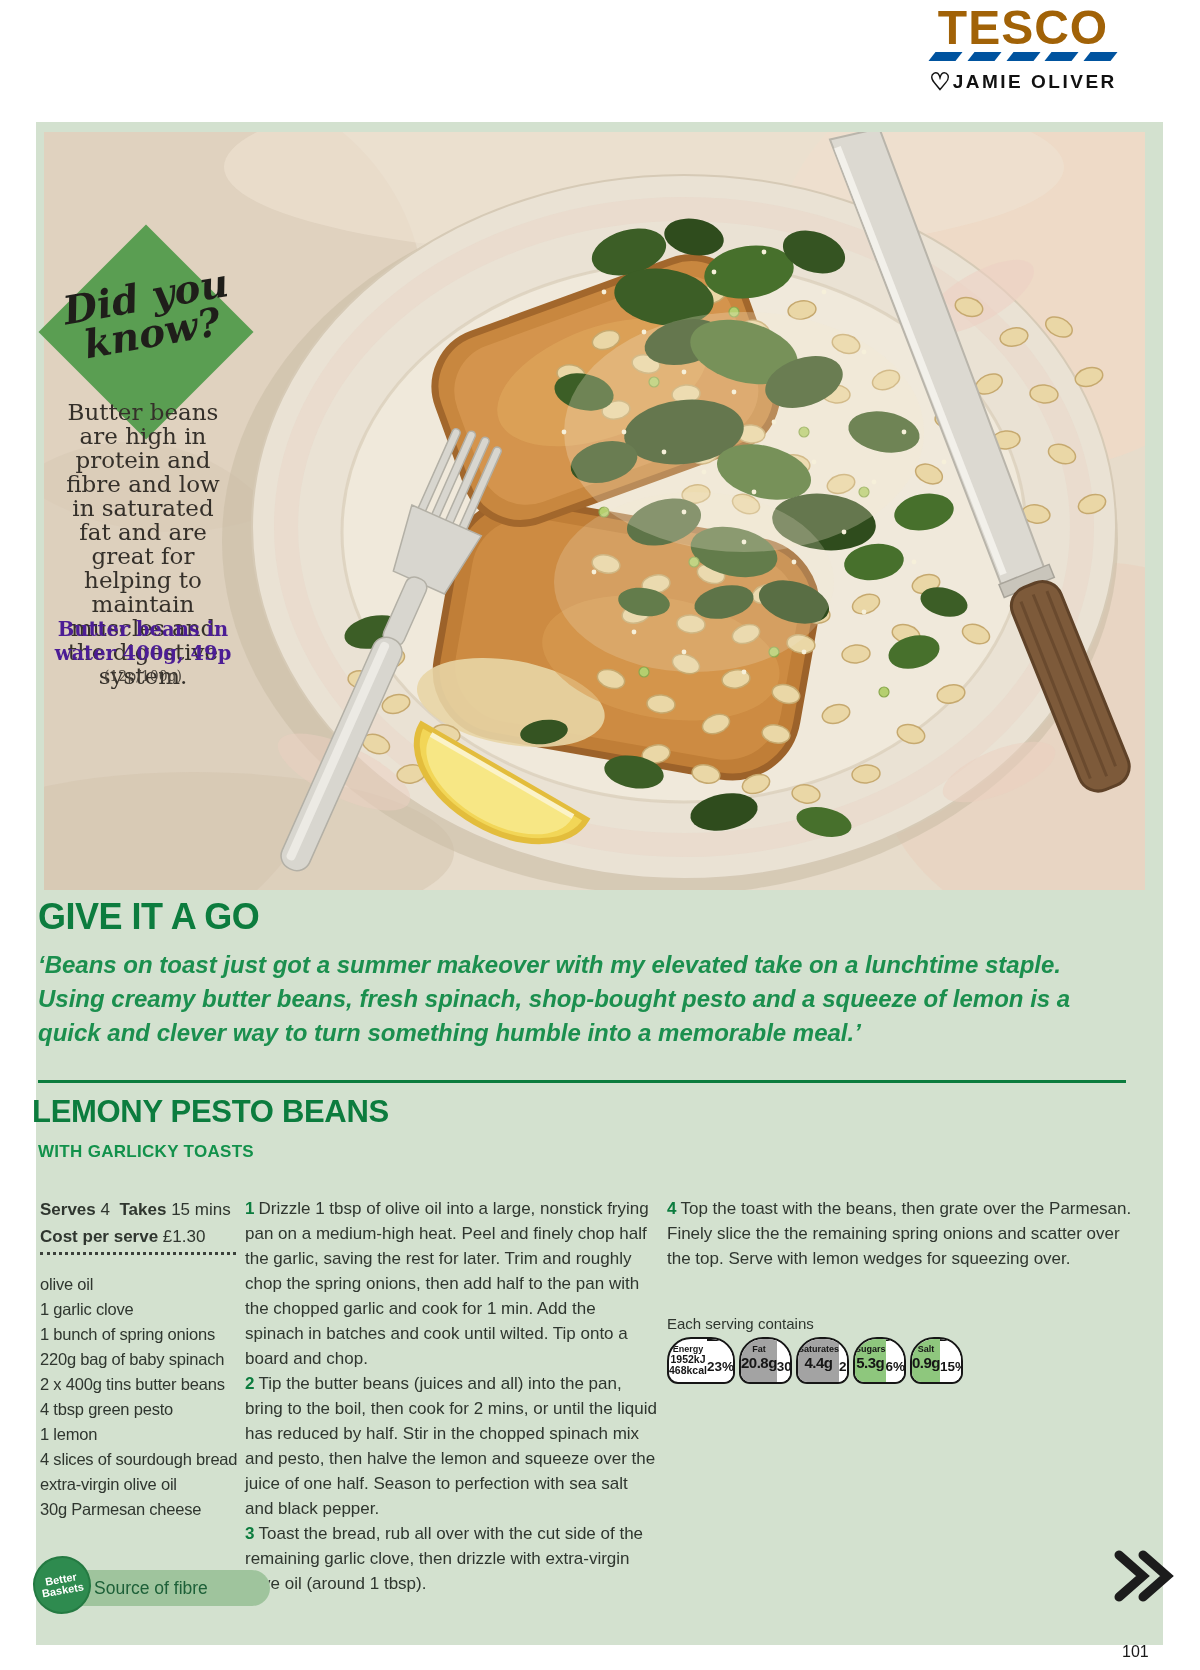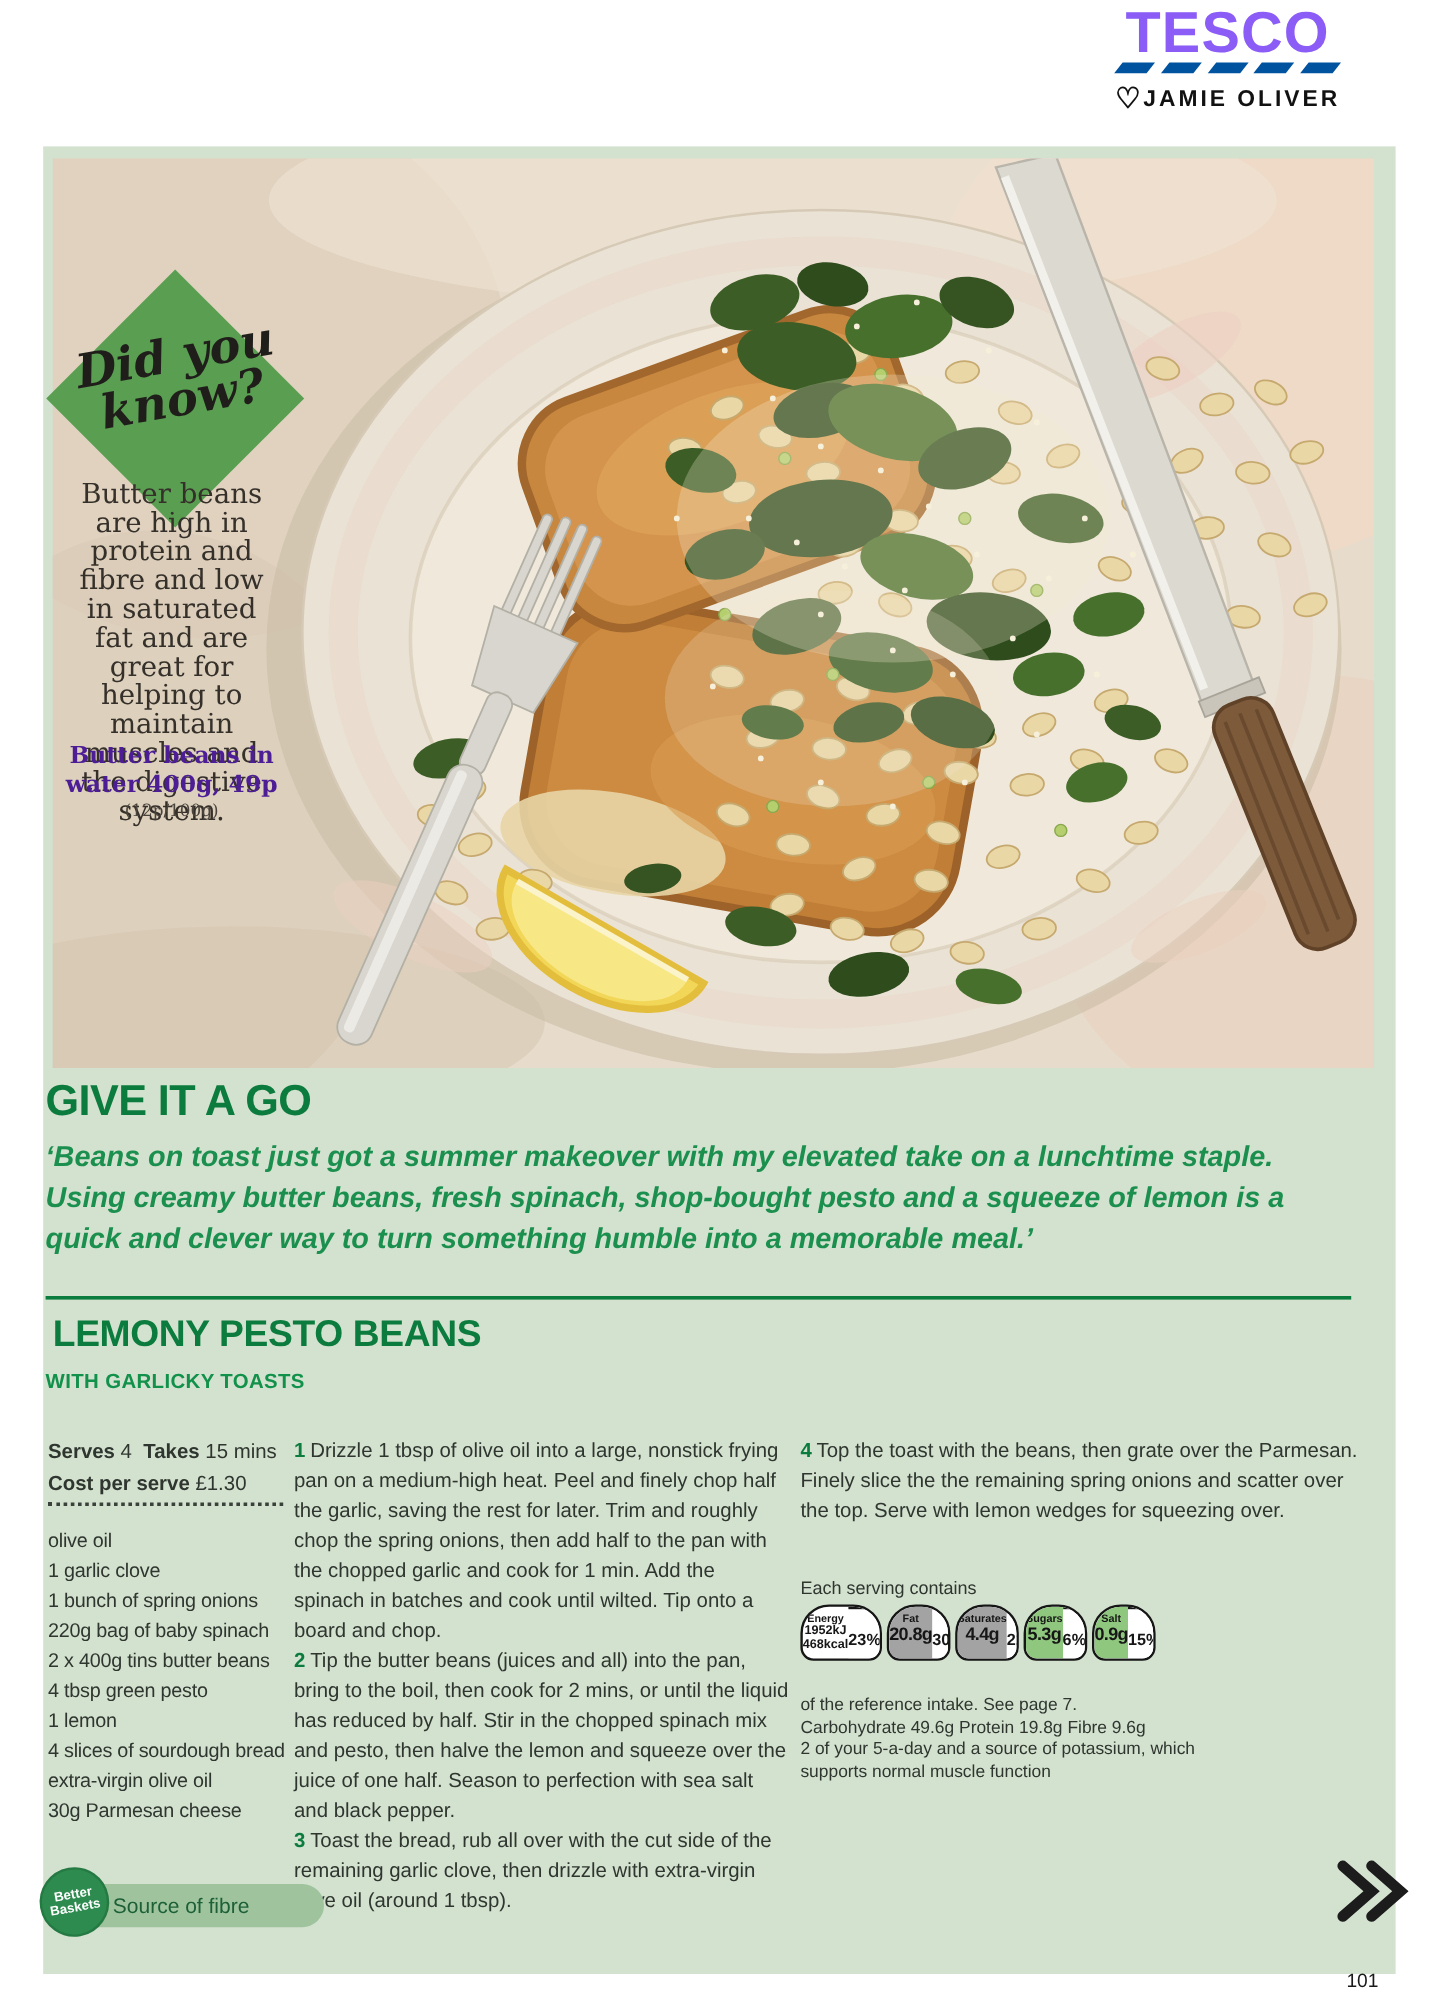--- a/index.html
+++ b/index.html
@@ -2,21 +2,21 @@
 <html><head>
 <meta charset="utf-8">
 <style>
   html,body{margin:0;padding:0;background:#ffffff;}
   .page{position:relative;width:1200px;height:1670px;background:#ffffff;
         font-family:"Liberation Sans",sans-serif;overflow:hidden;color:#333b36;}
   .abs{position:absolute;}
 
   
   .logo-block{left:928px;top:6px;width:190px;text-align:center;}
-  .tesco-word{font-size:48px;font-weight:900;letter-spacing:1px;color:#8b5cf6;line-height:44px;}
+  .tesco-word{font-size:48px;font-weight:900;letter-spacing:1px;color:#a16207;line-height:44px;}
   .tesco-dashes{display:flex;justify-content:space-between;width:182px;margin:2px auto 0;}
   .tesco-dashes i{display:block;width:27px;height:9px;background:#00539f;transform:skewX(-38deg);}
   .byline{margin-top:7px;font-size:19px;font-weight:800;letter-spacing:2.5px;color:#111;
           display:flex;align-items:center;justify-content:center;gap:2px;white-space:nowrap;}
   .heart{font-size:24px;font-weight:700;letter-spacing:0;}
 
   
   .panel{left:36px;top:122px;width:1127px;height:1523px;background:#d3e1cf;}
 
   
@@ -36,21 +36,21 @@
   .dyk-note{left:54px;top:668px;width:178px;text-align:center;font-family:"DejaVu Serif",serif;
       font-size:14px;color:#4a443c;}
 
   
   .give-head{left:38px;top:896px;font-size:36px;font-weight:800;color:#0c7c3e;letter-spacing:-0.5px;}
   .quote{left:38px;top:948px;width:1090px;font-size:24px;line-height:34px;font-style:italic;
          font-weight:600;color:#1b8f4e;}
   .divider{left:38px;top:1080px;width:1088px;height:3px;background:#0c7c3e;}
 
   
-  .r-title{left:44px;top:1094px;font-size:31px;font-weight:800;color:#0c7c3e;letter-spacing:-0.3px;}
+  .r-title{left:32px;top:1094px;font-size:31px;font-weight:800;color:#0c7c3e;letter-spacing:-0.3px;}
   .r-sub{left:38px;top:1142px;font-size:17px;font-weight:800;color:#12914b;letter-spacing:0.3px;}
 
   
   .meta{left:40px;top:1196px;width:205px;font-size:17px;line-height:27px;color:#2f362f;}
   .meta b{font-weight:800;}
   .dotted{left:40px;top:1252px;width:196px;border-top:3px dotted #3a403a;}
   .ingredients{left:40px;top:1272px;width:206px;font-size:16.5px;line-height:25px;
                letter-spacing:-0.2px;color:#2f362f;}
   .ingredients div{padding-left:18px;text-indent:-18px;}
 
@@ -404,25 +404,20 @@
       <div class="npct">6%</div>
     </div>
     <div class="ncell green">
       <div class="ntop">
         <div class="nname">Salt</div>
         <div class="nval">0.9g</div>
       </div>
       <div class="npct">15%</div>
     </div>
   </div>
-  <div class="abs n-foot">
-    <div>of the reference intake. See page 7.</div>
-    <div>Carbohydrate 49.6g Protein 19.8g Fibre 9.6g</div>
-    <div>2 of your 5-a-day and a source of potassium, which supports normal muscle function</div>
-  </div>
 
   <div class="abs bb-pill">
     <span>Source of fibre</span>
   </div>
   <div class="abs bb-circle">
     <div>Better</div>
     <div>Baskets</div>
   </div>
 
   <div class="abs chev">

